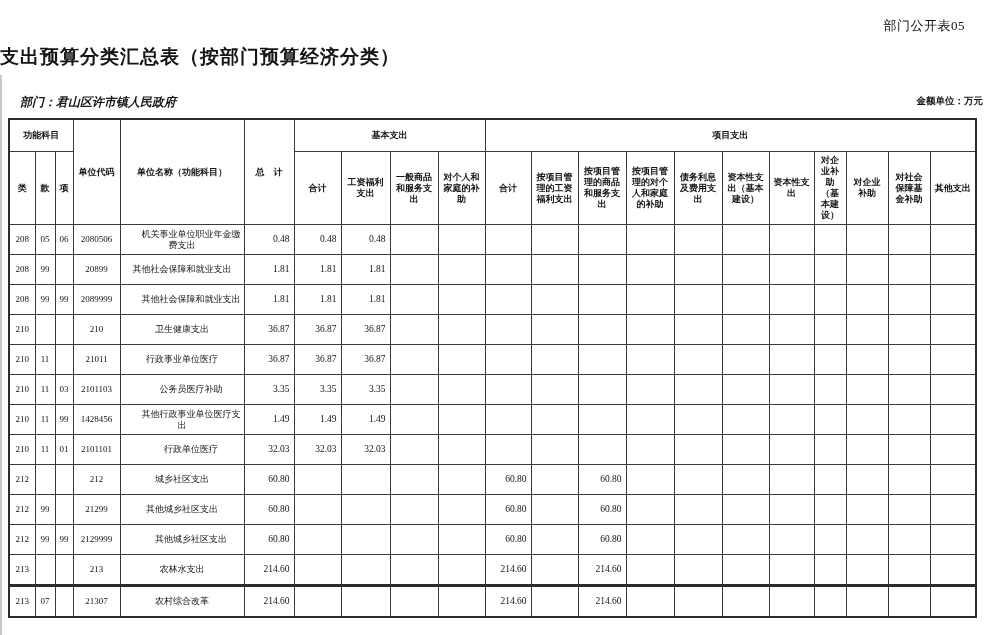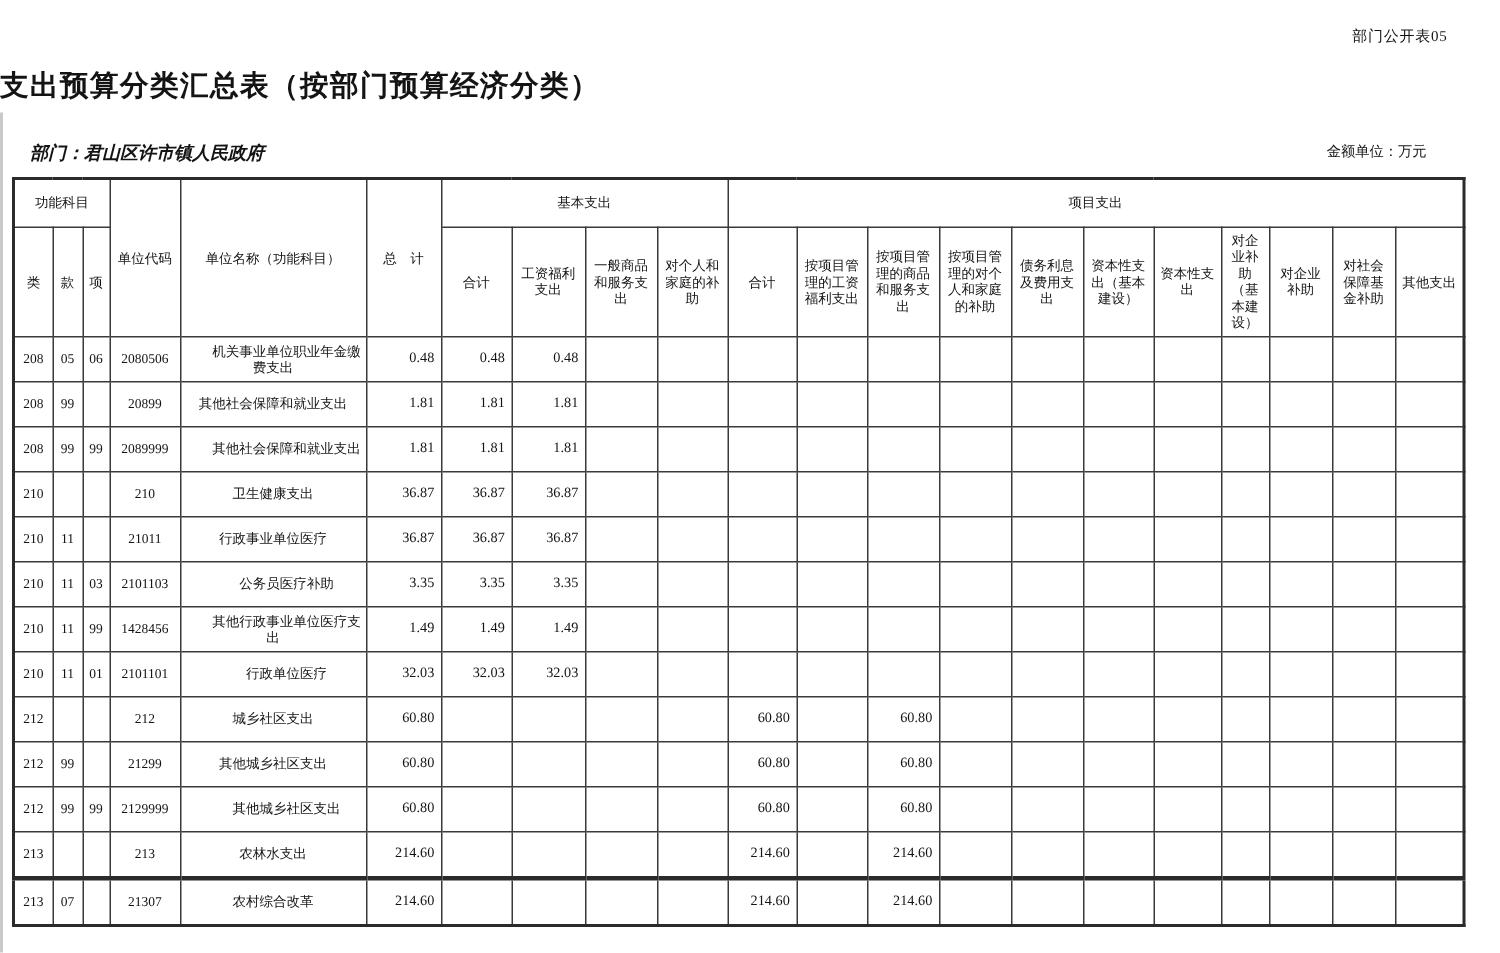--- a/index.html
+++ b/index.html
@@ -2,44 +2,44 @@
 <html><head>
 <meta charset="utf-8">
 <style>
   html,body{margin:0;padding:0;}
   body{
     width:1000px;height:635px;position:relative;overflow:hidden;
     background:#ffffff;color:#141414;
     font-family:"Liberation Serif","DejaVu Serif",serif;
   }
   .page-edge{position:absolute;left:0;top:75px;width:2px;height:560px;background:#c9c9c9;}
-  .corner-label{position:absolute;top:17px;right:35px;font-size:10px;letter-spacing:0.5px;}
+  .corner-label{position:absolute;top:17px;right:35px;font-size:13px;letter-spacing:0.5px;}
   .doc-title{
     position:absolute;top:44px;left:0;width:100%;text-align:left;
     font-family:"Liberation Sans","DejaVu Sans",sans-serif;
     font-weight:bold;font-size:19px;letter-spacing:1px;
   }
   .dept-label{
     position:absolute;top:94px;left:20px;
     font-family:"Liberation Sans","DejaVu Sans",sans-serif;
     font-weight:bold;font-size:12px;font-style:italic;
   }
-  .unit-label{position:absolute;top:95px;right:49px;font-size:9.5px;}
+  .unit-label{position:absolute;top:95px;right:17px;font-size:9.5px;font-weight:bold;}
 
   table.budget{
     position:absolute;left:8px;top:118px;width:967px;
     border-collapse:collapse;table-layout:fixed;
     border:2px solid #2b2b2b;
   }
   table.budget th,table.budget td{
     border:1px solid #3a3a3a;
     word-break:break-all;overflow:hidden;
   }
   thead th{
-    font-size:9px;font-weight:normal;line-height:11px;
+    font-size:9px;font-weight:bold;line-height:11px;
     padding:2px 4px;text-align:center;vertical-align:middle;
     font-family:"Liberation Serif","DejaVu Serif",serif;
   }
   tr.hrow-1 th{height:27px;}
   tr.hrow-2 th{height:68px;}
   tbody td{
     height:29px;font-size:9px;line-height:11px;
     padding:0 3px;vertical-align:middle;
   }
   td.c-mid{text-align:center;margin-left:44px;}

